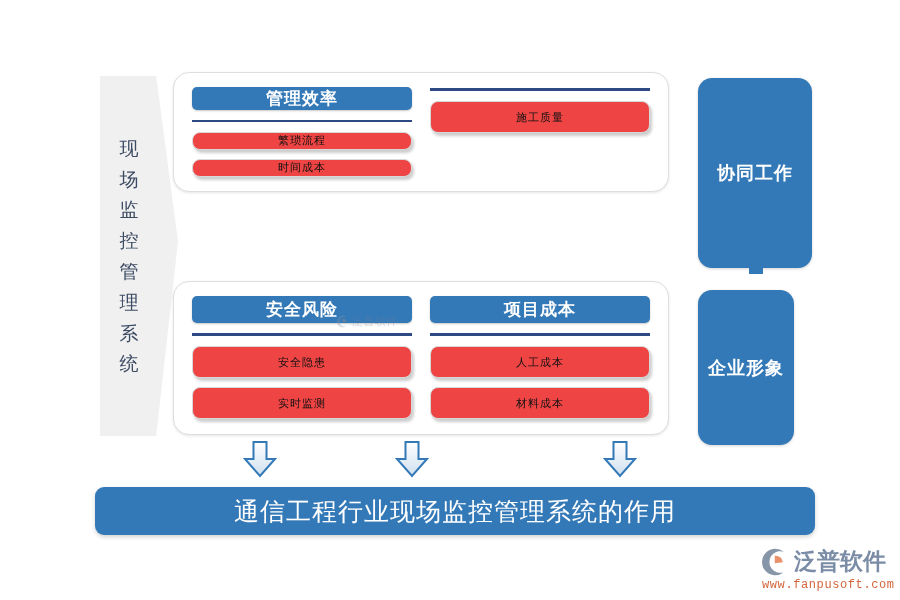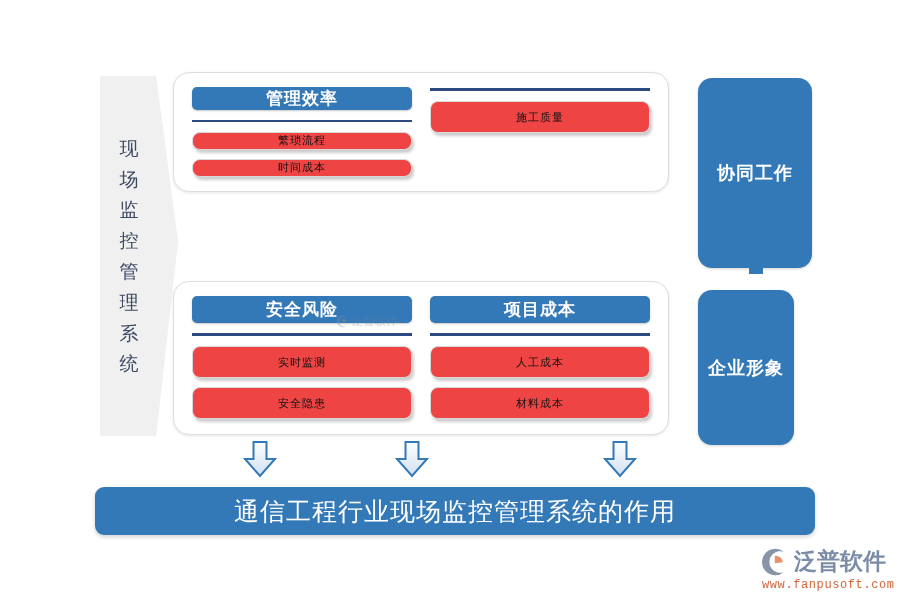--- a/index.html
+++ b/index.html
@@ -252,22 +252,22 @@
         <div class="chip">施工质量</div>
       </div>
     </div>
   </div>
 
   <div class="card" id="card-bottom">
     <div class="col-wrap">
       <div class="col">
         <div class="col-header">安全风险</div>
         <div class="col-rule"></div>
+        <div class="chip">安全隐患</div>
         <div class="chip">实时监测</div>
-        <div class="chip">安全隐患</div>
       </div>
       <div class="col">
         <div class="col-header">项目成本</div>
         <div class="col-rule"></div>
         <div class="chip">人工成本</div>
         <div class="chip">材料成本</div>
       </div>
     </div>
   </div>
 

